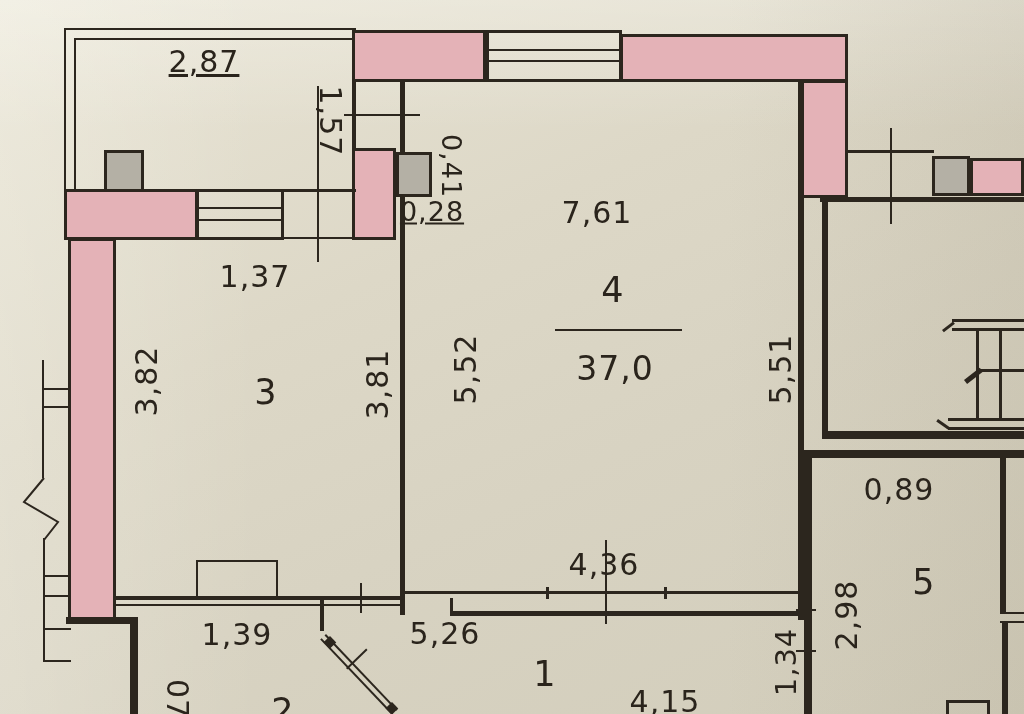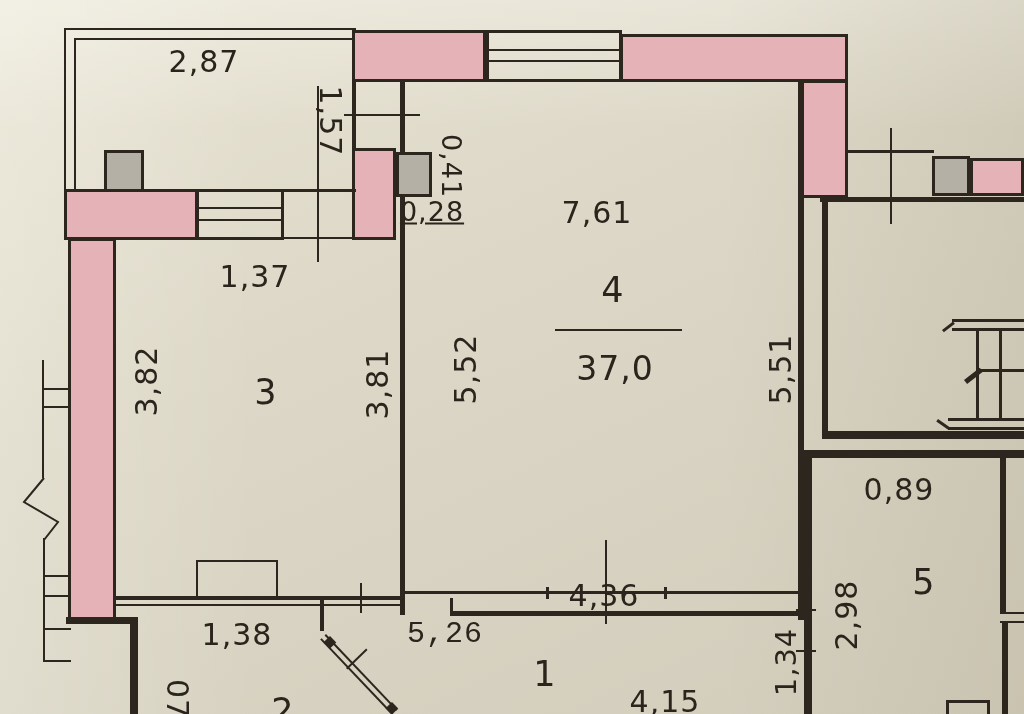--- a/index.html
+++ b/index.html
@@ -120,39 +120,39 @@
   <div class="ln" style="left:796px;top:609px;width:20px;height:2px;"></div>
   <div class="ln" style="left:796px;top:650px;width:20px;height:2px;"></div>
 
   <div class="ln" style="left:804px;top:450px;width:220px;height:8px;"></div>
   <div class="ln" style="left:1000px;top:456px;width:6px;height:158px;"></div>
   <div class="ln" style="left:1000px;top:612px;width:24px;height:2px;"></div>
   <div class="ln" style="left:1000px;top:621px;width:24px;height:2px;"></div>
   <div class="ln" style="left:1002px;top:623px;width:6px;height:91px;"></div>
   <div class="box3" style="left:946px;top:700px;width:44px;height:18px;"></div>
 
-  <div class="lbl" style="left:204px;top:62px;">2,87</div>
+  <div class="lbl" style="left:204px;top:62px;text-decoration:underline;">2,87</div>
   <div class="lbl cw" style="left:330px;top:121px;">1,57</div>
   <div class="lbl cw" style="left:451px;top:166px;font-size:27px;">0,41</div>
   <div class="lbl" style="left:432px;top:211px;font-size:27px;text-decoration:underline;">0,28</div>
 
   <div class="lbl" style="left:597px;top:213px;">7,61</div>
   <div class="lbl num" style="left:613px;top:290px;">4</div>
   <div class="lbl" style="left:615px;top:368px;font-size:33px;">37,0</div>
   <div class="lbl ccw" style="left:466px;top:369px;">5,52</div>
   <div class="lbl ccw" style="left:781px;top:369px;">5,51</div>
-  <div class="lbl" style="left:604px;top:596px;">4,36</div>
+  <div class="lbl" style="left:604px;top:565px;">4,36</div>
 
   <div class="lbl" style="left:255px;top:277px;">1,37</div>
   <div class="lbl num" style="left:266px;top:392px;">3</div>
   <div class="lbl ccw" style="left:147px;top:381px;">3,82</div>
   <div class="lbl ccw" style="left:378px;top:384px;">3,81</div>
 
-  <div class="lbl" style="left:237px;top:635px;">1,38</div>
-  <div class="lbl" style="left:445px;top:634px;font-family:Liberation Mono, monospace;">5,26</div>
+  <div class="lbl" style="left:237px;top:635px;">1,39</div>
+  <div class="lbl" style="left:445px;top:634px;">5,26</div>
   <div class="lbl num" style="left:545px;top:674px;">1</div>
   <div class="lbl" style="left:665px;top:702px;">4,15</div>
   <div class="lbl ccw" style="left:786px;top:662px;font-size:29px;">1,34</div>
 
   <div class="lbl" style="left:899px;top:490px;">0,89</div>
   <div class="lbl num" style="left:924px;top:582px;">5</div>
   <div class="lbl ccw" style="left:847px;top:615px;">2,98</div>
 
   <div class="lbl num" style="left:283px;top:711px;">2</div>
   <div class="lbl cw" style="left:177px;top:699px;">07</div>

